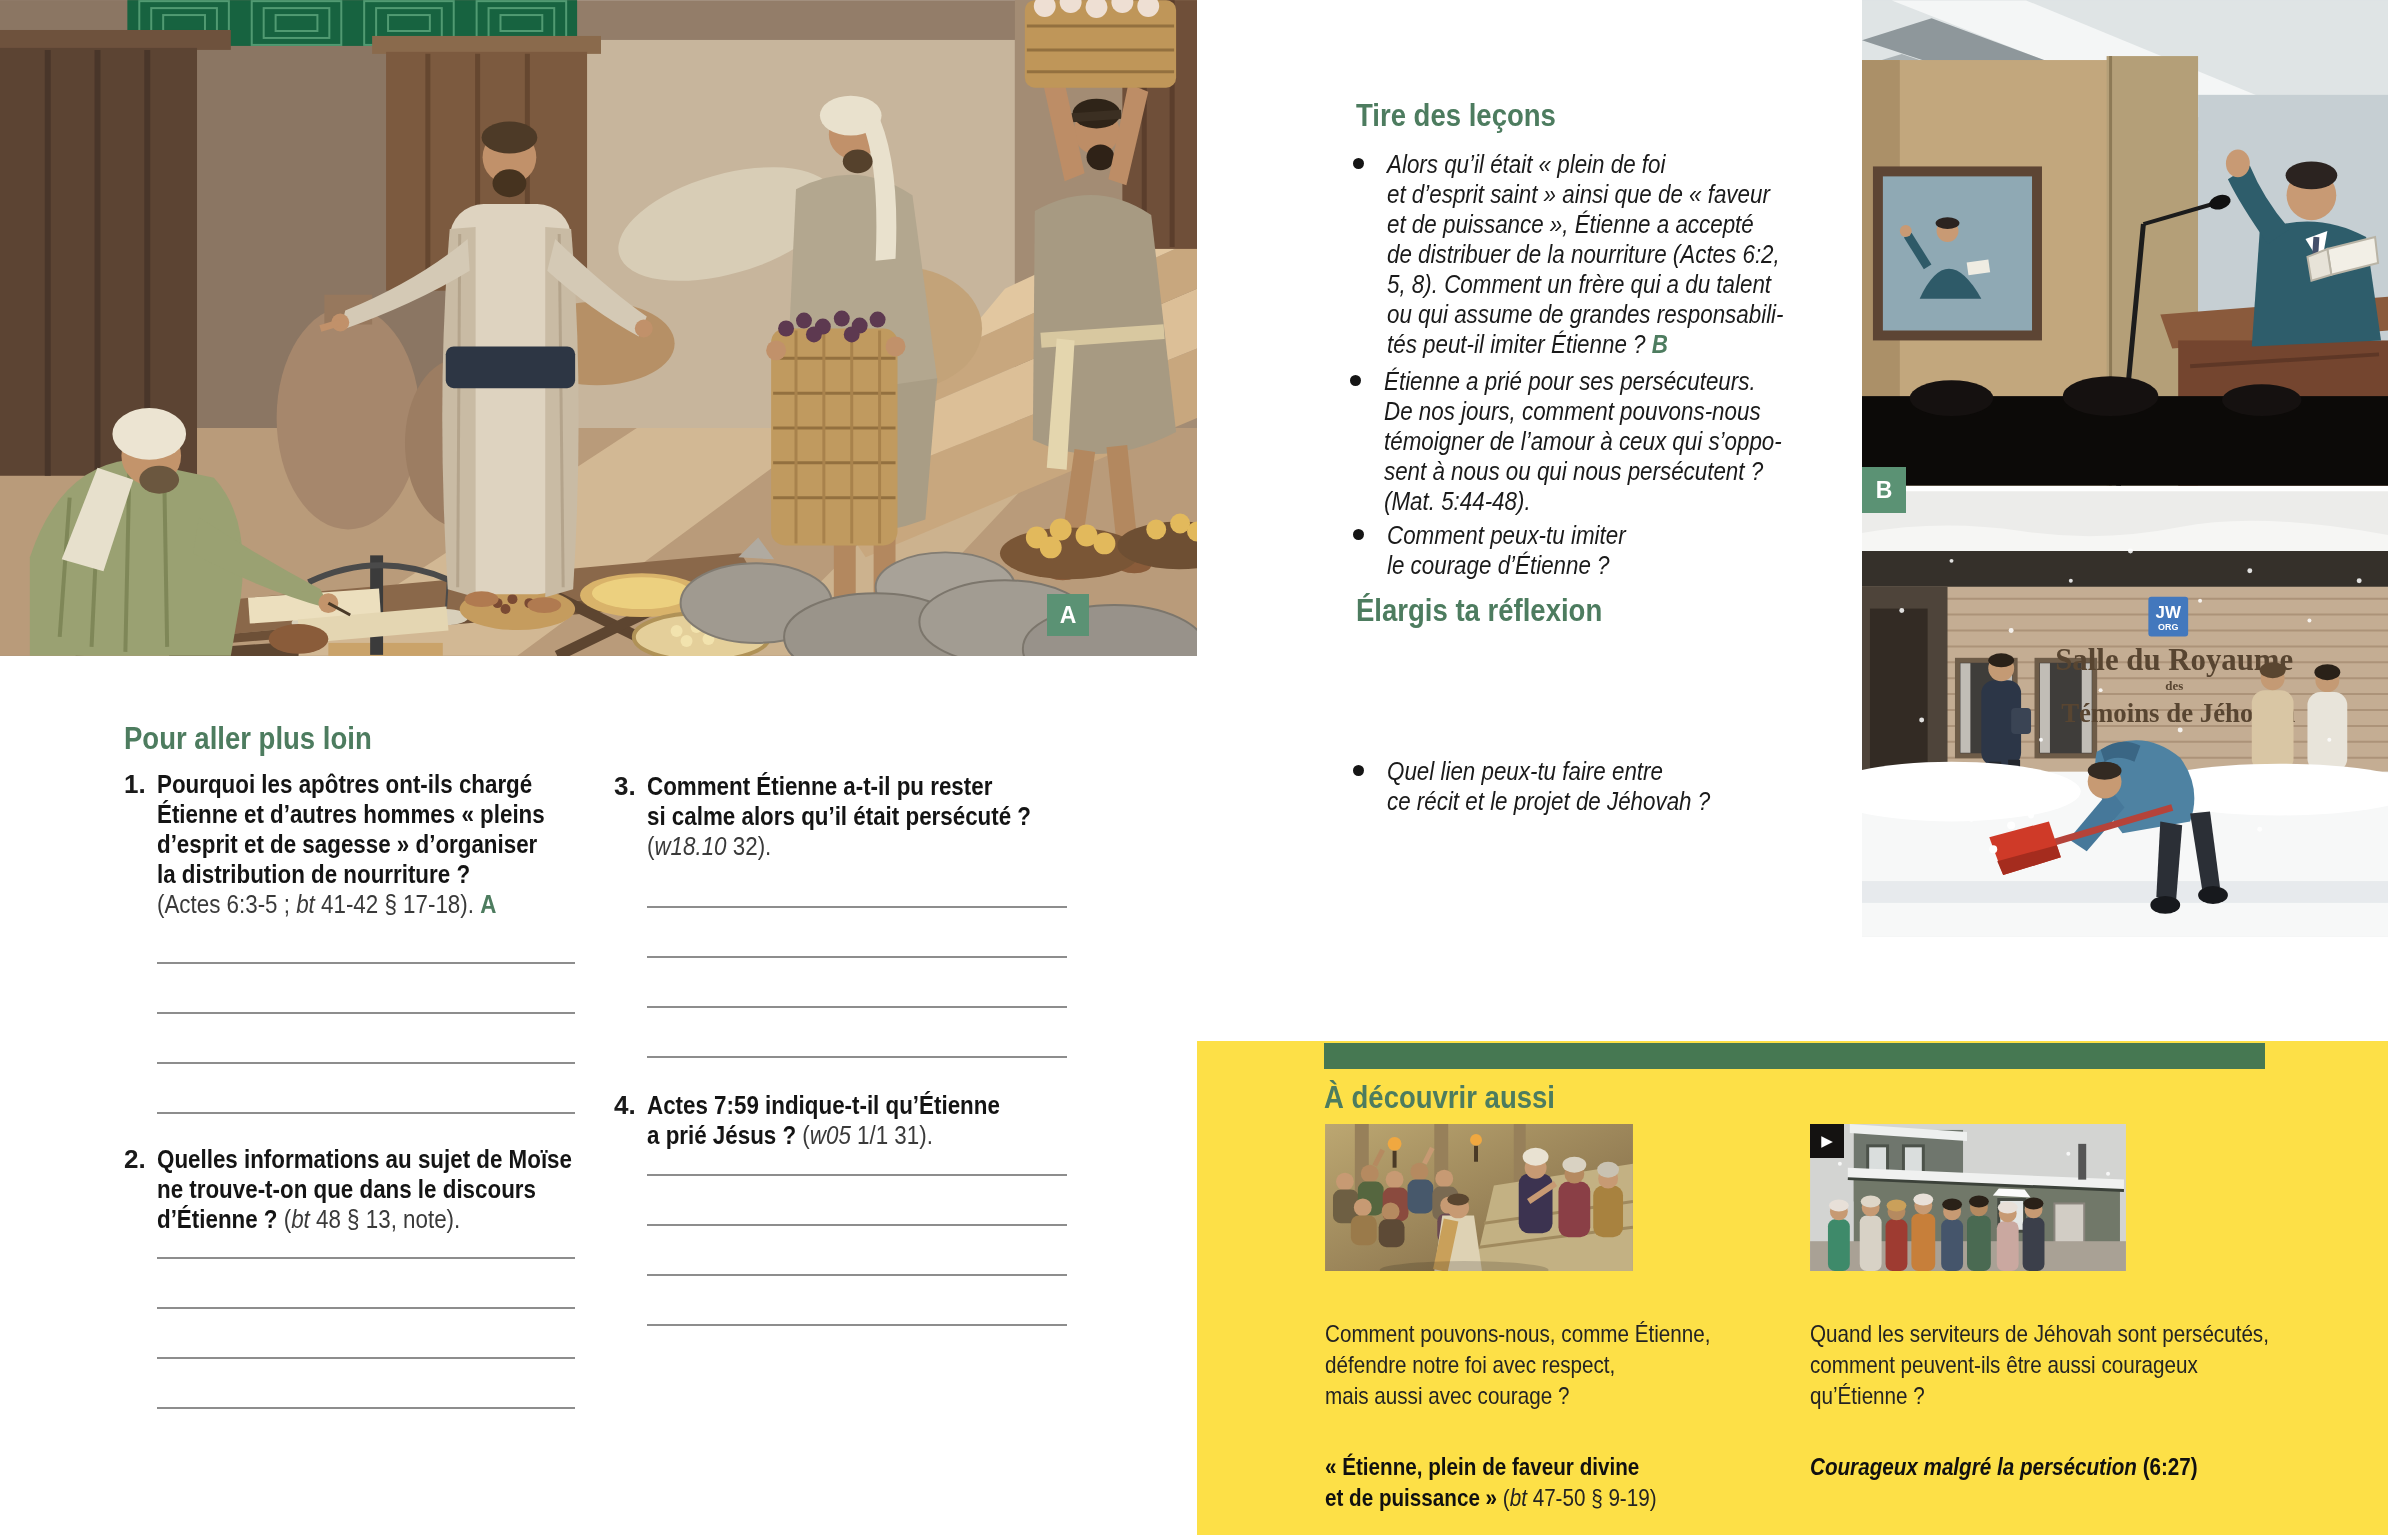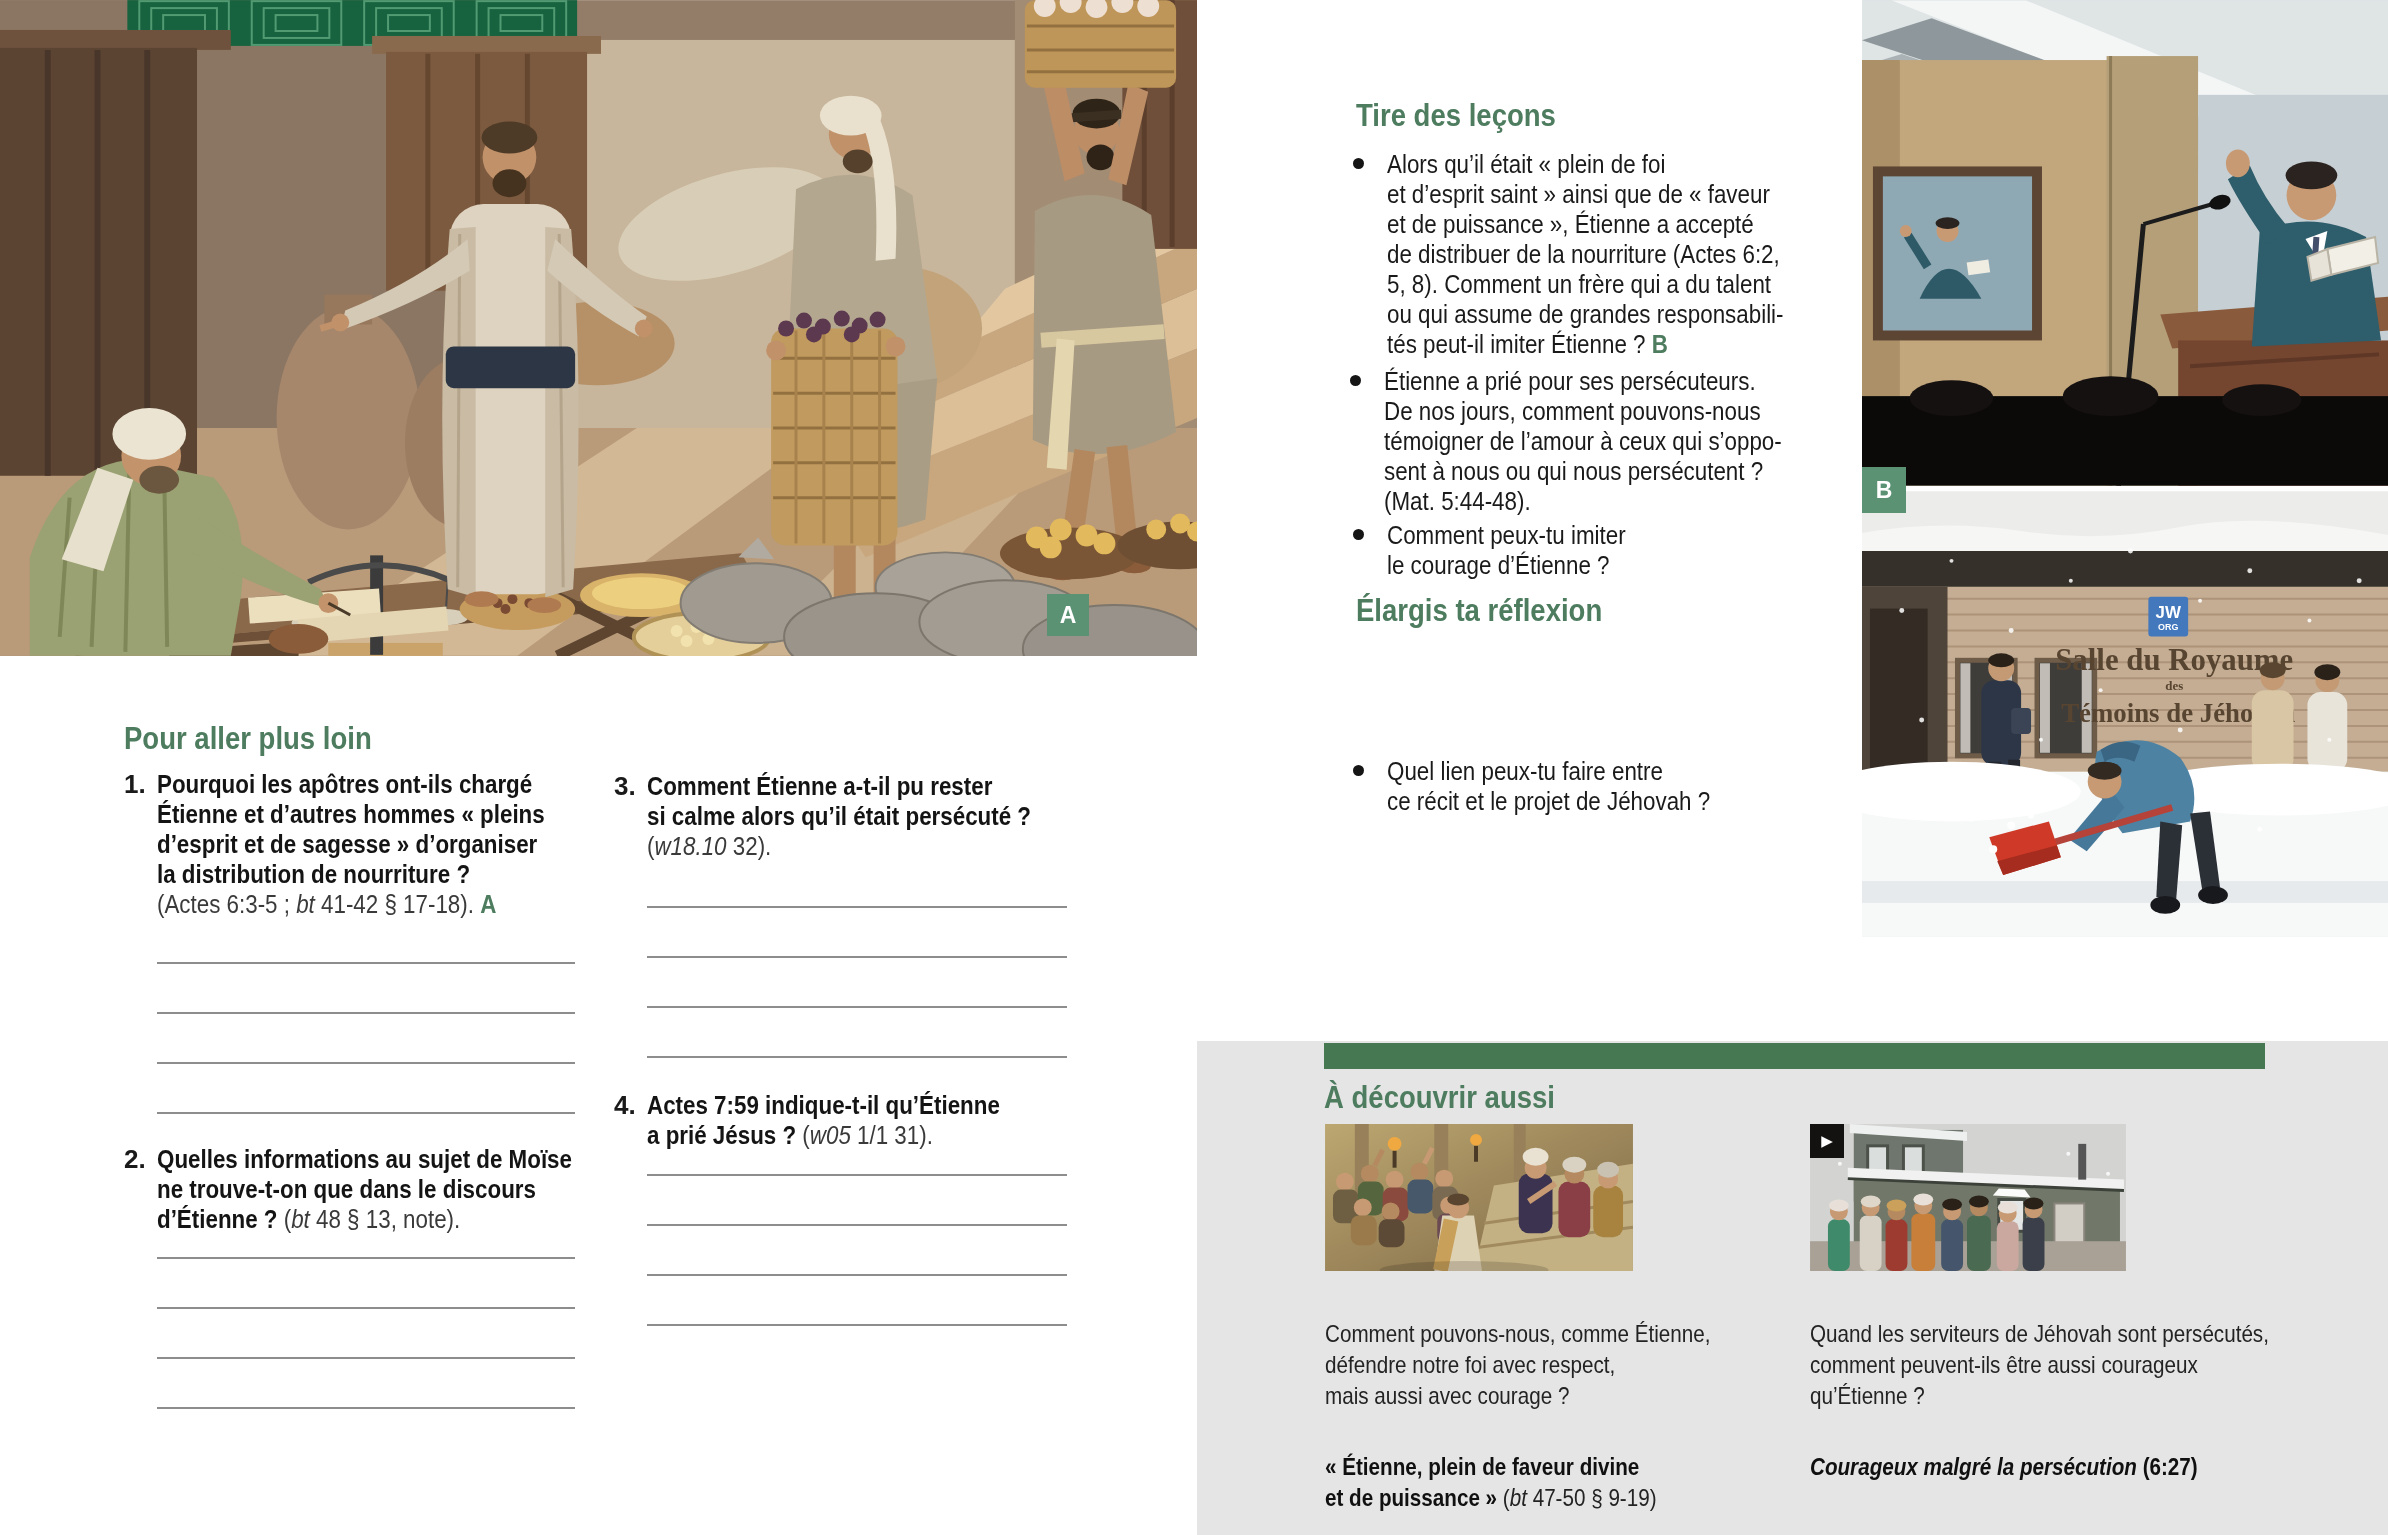--- a/index.html
+++ b/index.html
@@ -3,21 +3,21 @@
 <meta charset="utf-8">
 <style>
   html,body{margin:0;padding:0;background:#fff;}
   .page{position:relative;width:2388px;height:1535px;background:#ffffff;overflow:hidden;
         font-family:"Liberation Sans",sans-serif;color:#1a1a1a;}
   .abs{position:absolute;}
   .sx{transform:scaleX(.86);transform-origin:0 0;}
   .h-green{font-size:32px;font-weight:700;color:#4d7c5f;line-height:40px;white-space:nowrap;}
 
   
-  .bullet{position:absolute;display:flex;width:597px;}
+  .bullet{position:absolute;display:flex;width:597px;font-style:italic;}
   .dot{flex:0 0 34px;padding-top:9px;}
   .dot i{display:block;width:11px;height:11px;border-radius:50%;background:#151515;}
   .btxt{font-size:26px;line-height:30px;white-space:pre-line;width:577px;}
 
   
   .question{position:absolute;display:flex;width:557px;}
   .qnum{flex:0 0 33px;font-weight:700;font-size:26px;line-height:30px;}
   .qbody{font-size:26px;line-height:30px;white-space:pre-line;width:557px;}
   .qtext{font-weight:700;color:#141414;}
   .qref{color:#3a3a3a;}
@@ -26,21 +26,21 @@
 
   
   .lines{position:absolute;}
   .line{height:48px;border-bottom:2px solid #8d8d8d;}
 
   
   .sq-marker{position:absolute;background:#5b9274;color:#ffffff;font-weight:700;font-size:23px;
              display:flex;align-items:center;justify-content:center;z-index:5;}
 
   
-  .discover{position:absolute;left:1197px;top:1041px;width:1191px;height:495px;background:#e5e5e5;}
+  .discover{position:absolute;left:1197px;top:1041px;width:1191px;height:495px;background:#fde047;}
   .bar{position:absolute;left:127px;top:2px;width:941px;height:26px;background:#467852;}
   .d-head{position:absolute;left:127px;top:36px;}
   .card-img{position:absolute;top:83px;height:147px;overflow:hidden;}
   .cap{position:absolute;top:246px;font-size:24px;line-height:31px;white-space:pre-line;width:597px;color:#232323;}
   .cap-title{margin-top:9px;font-weight:700;color:#101010;}
   .cap-ref{font-weight:400;color:#232323;}
   .play{position:absolute;left:613px;top:83px;width:34px;height:34px;background:#141211;color:#fff;
         display:flex;align-items:center;justify-content:center;font-size:15px;z-index:4;}
   svg{display:block;}
 </style>

